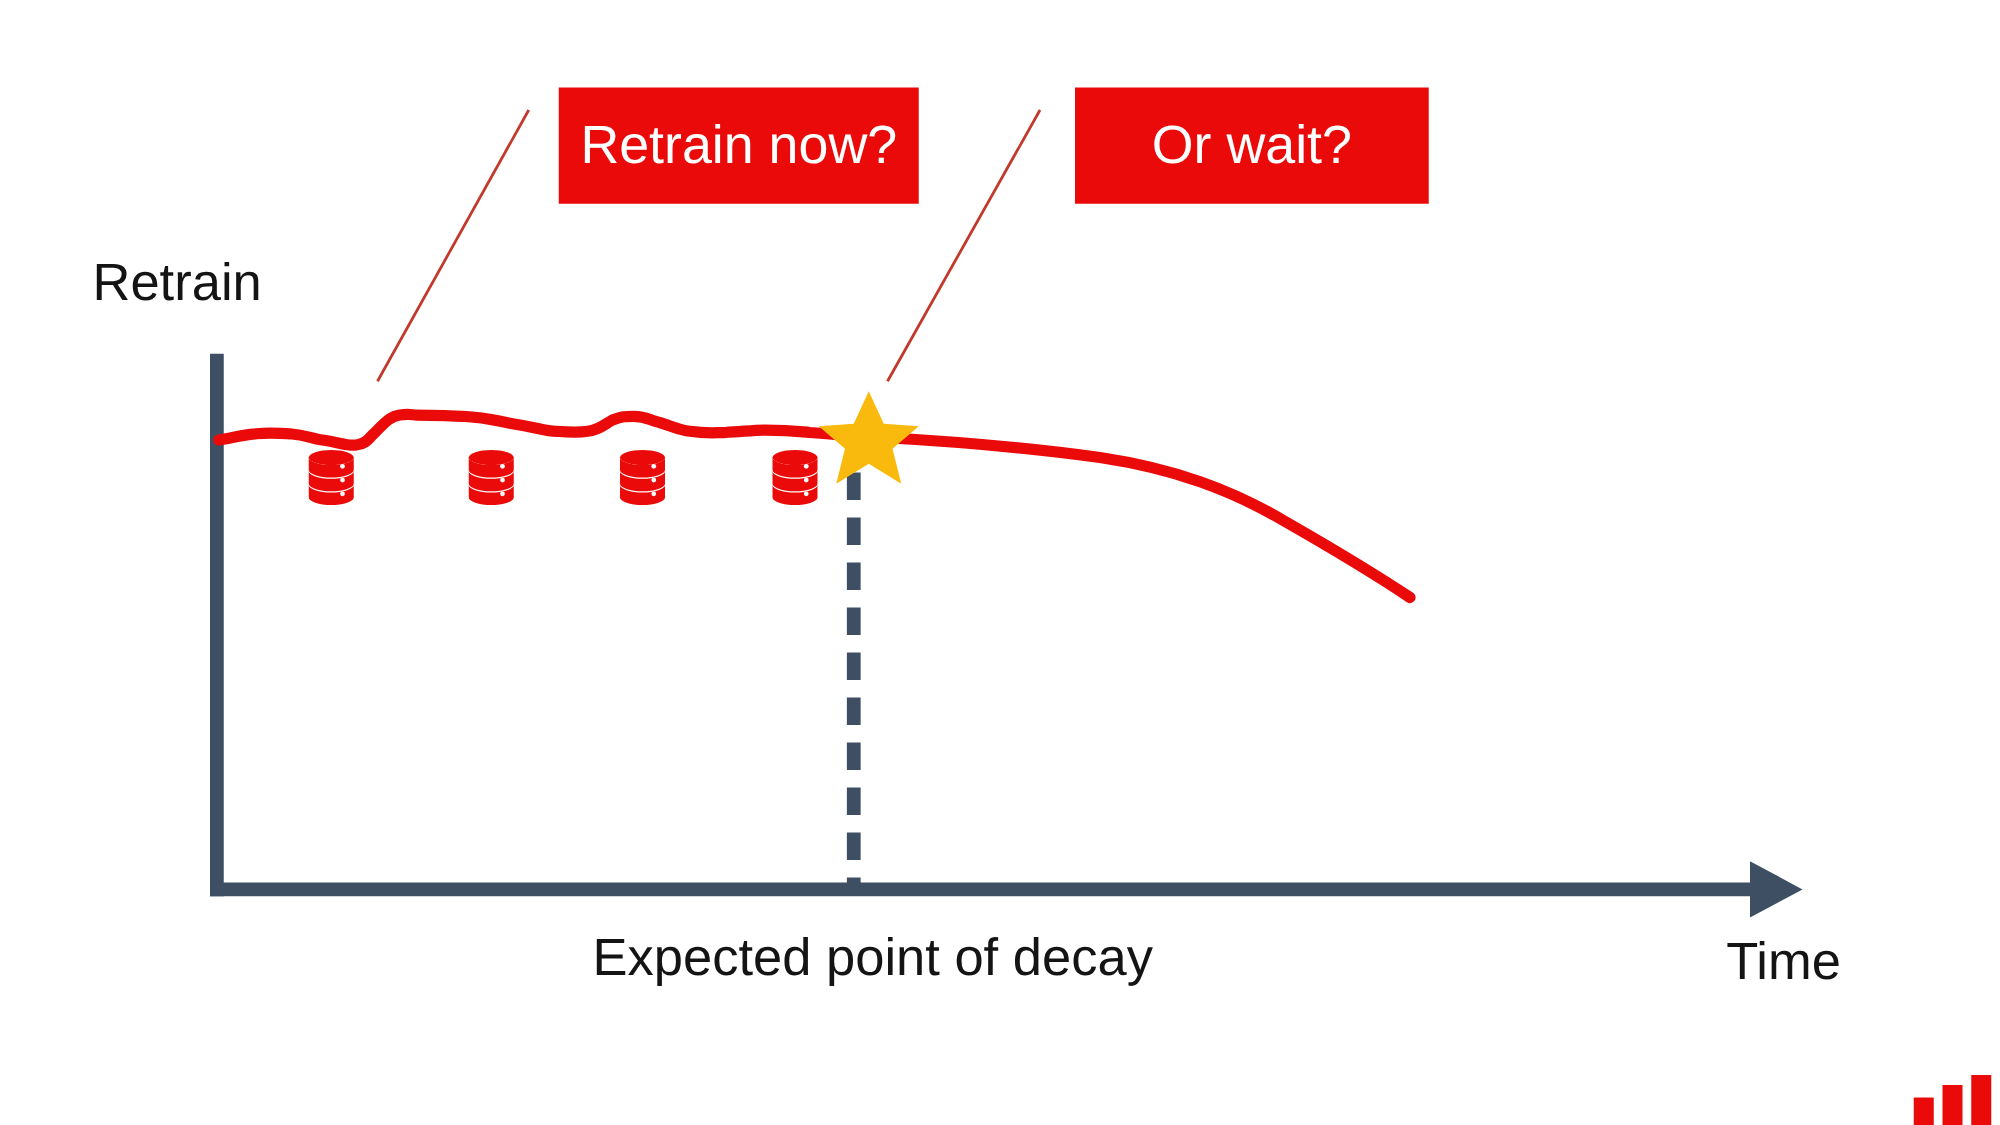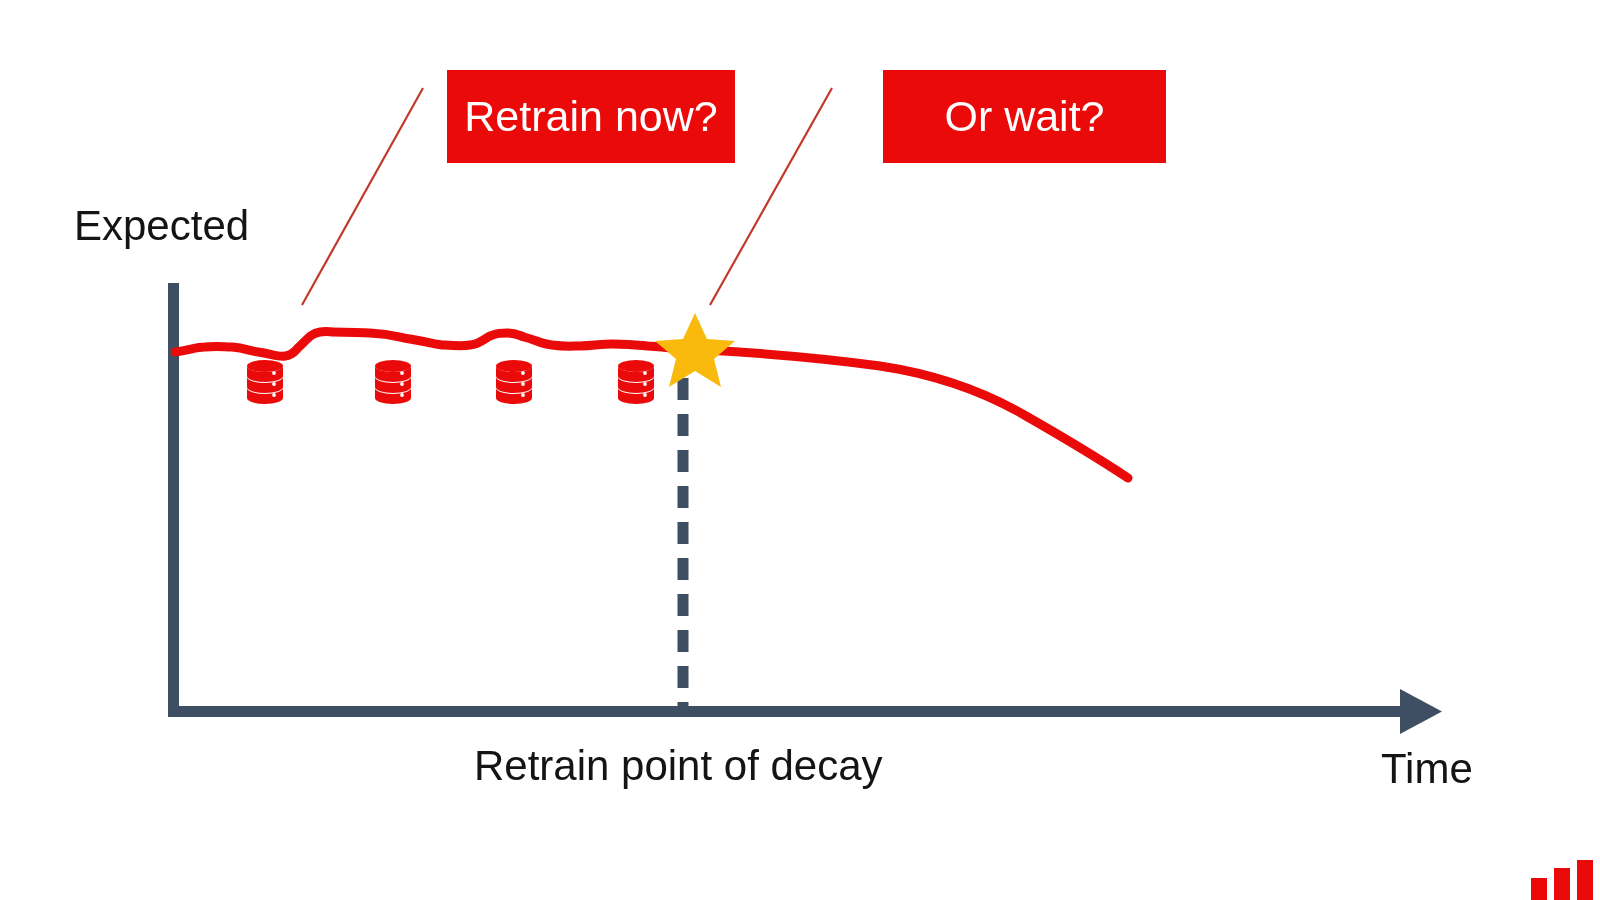--- a/index.html
+++ b/index.html
@@ -42,21 +42,21 @@
     letter-spacing: 0px;
     white-space: nowrap;
   }
   #callout-retrain {
     left: 447px;
     top: 70px;
     width: 288px;
     height: 93px;
   }
   #callout-wait {
-    left: 883px;
+    left: 860px;
     top: 70px;
     width: 283px;
     height: 93px;
   }
   .axis-label {
     position: absolute;
     color: #141414;
     font-family: "Liberation Sans", sans-serif;
     font-weight: 400;
     white-space: nowrap;
@@ -152,20 +152,20 @@
   </svg>
 
   <div class="callout-box" id="callout-retrain">
     <span class="callout-label">Retrain now?</span>
   </div>
 
   <div class="callout-box" id="callout-wait">
     <span class="callout-label">Or wait?</span>
   </div>
 
-  <div class="axis-label" id="label-quality">Expected</div>
+  <div class="axis-label" id="label-quality">Retrain</div>
 
   <div class="axis-label" id="label-time">Time</div>
 
-  <div class="axis-label" id="label-decay">Retrain point of decay</div>
+  <div class="axis-label" id="label-decay">Expected point of decay</div>
 
 
 </div>
 
 </body></html>

